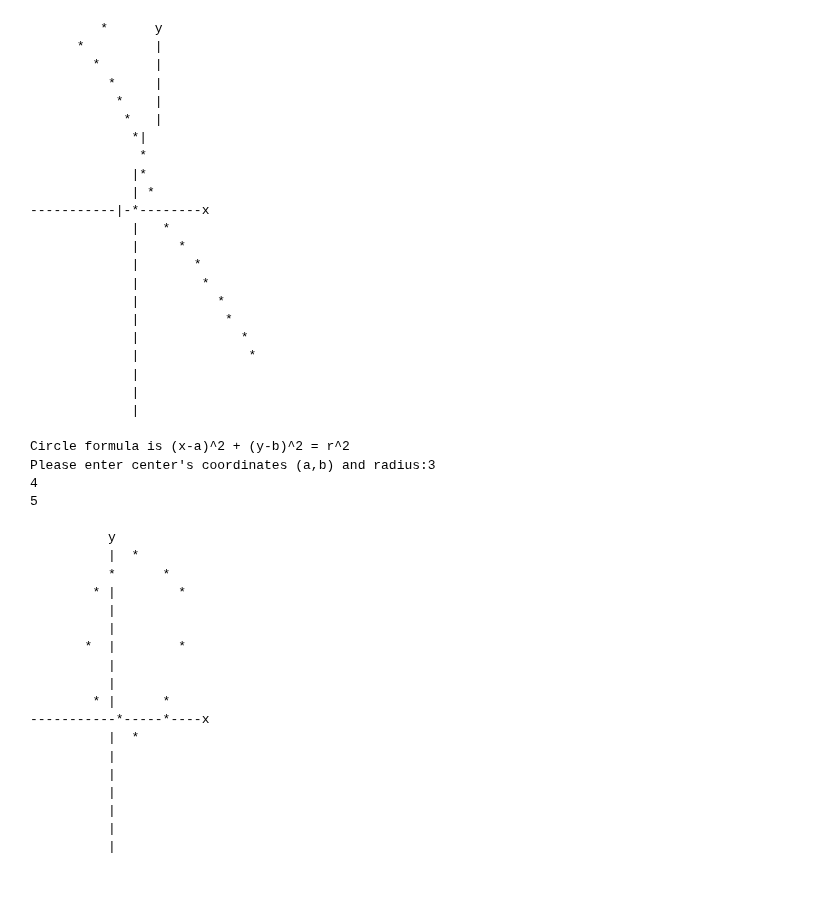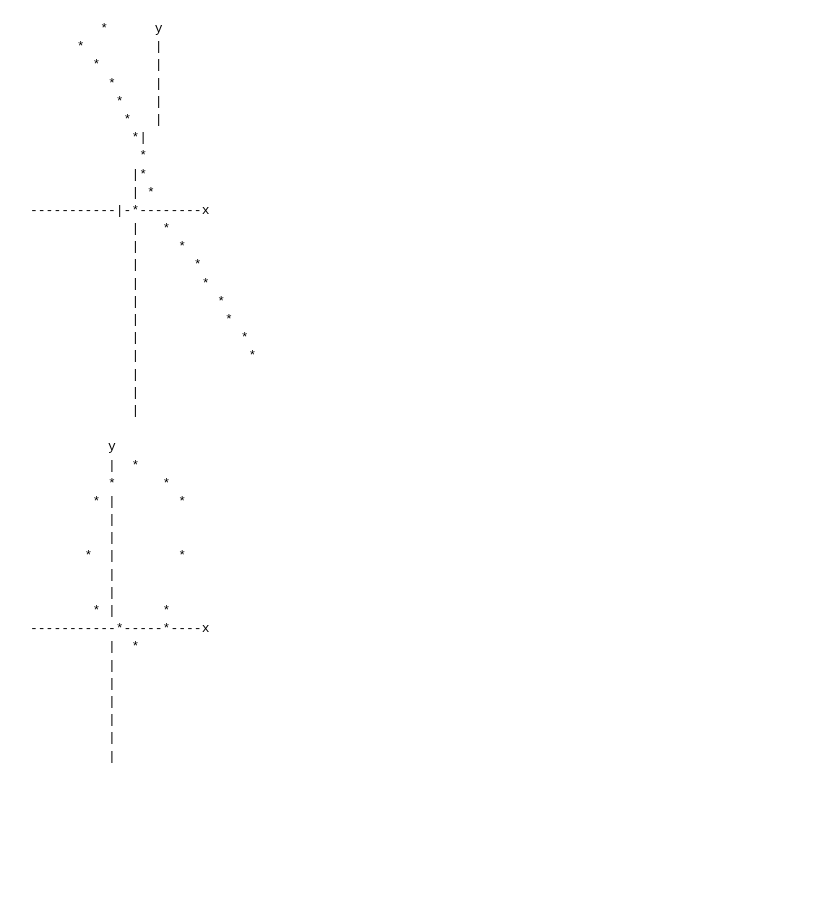--- a/index.html
+++ b/index.html
@@ -47,20 +47,25 @@
              |       *
              |        *
              |          *
              |           *
              |             *
              |              *
              |
              |
              |
 </pre>
+<pre>Circle formula is (x-a)^2 + (y-b)^2 = r^2
+Please enter center's coordinates (a,b) and radius:3
+4
+5
+</pre>
 <pre>          y
           |  *
           *      *
         * |        *
           |
           |
        *  |        *
           |
           |
         * |      *

